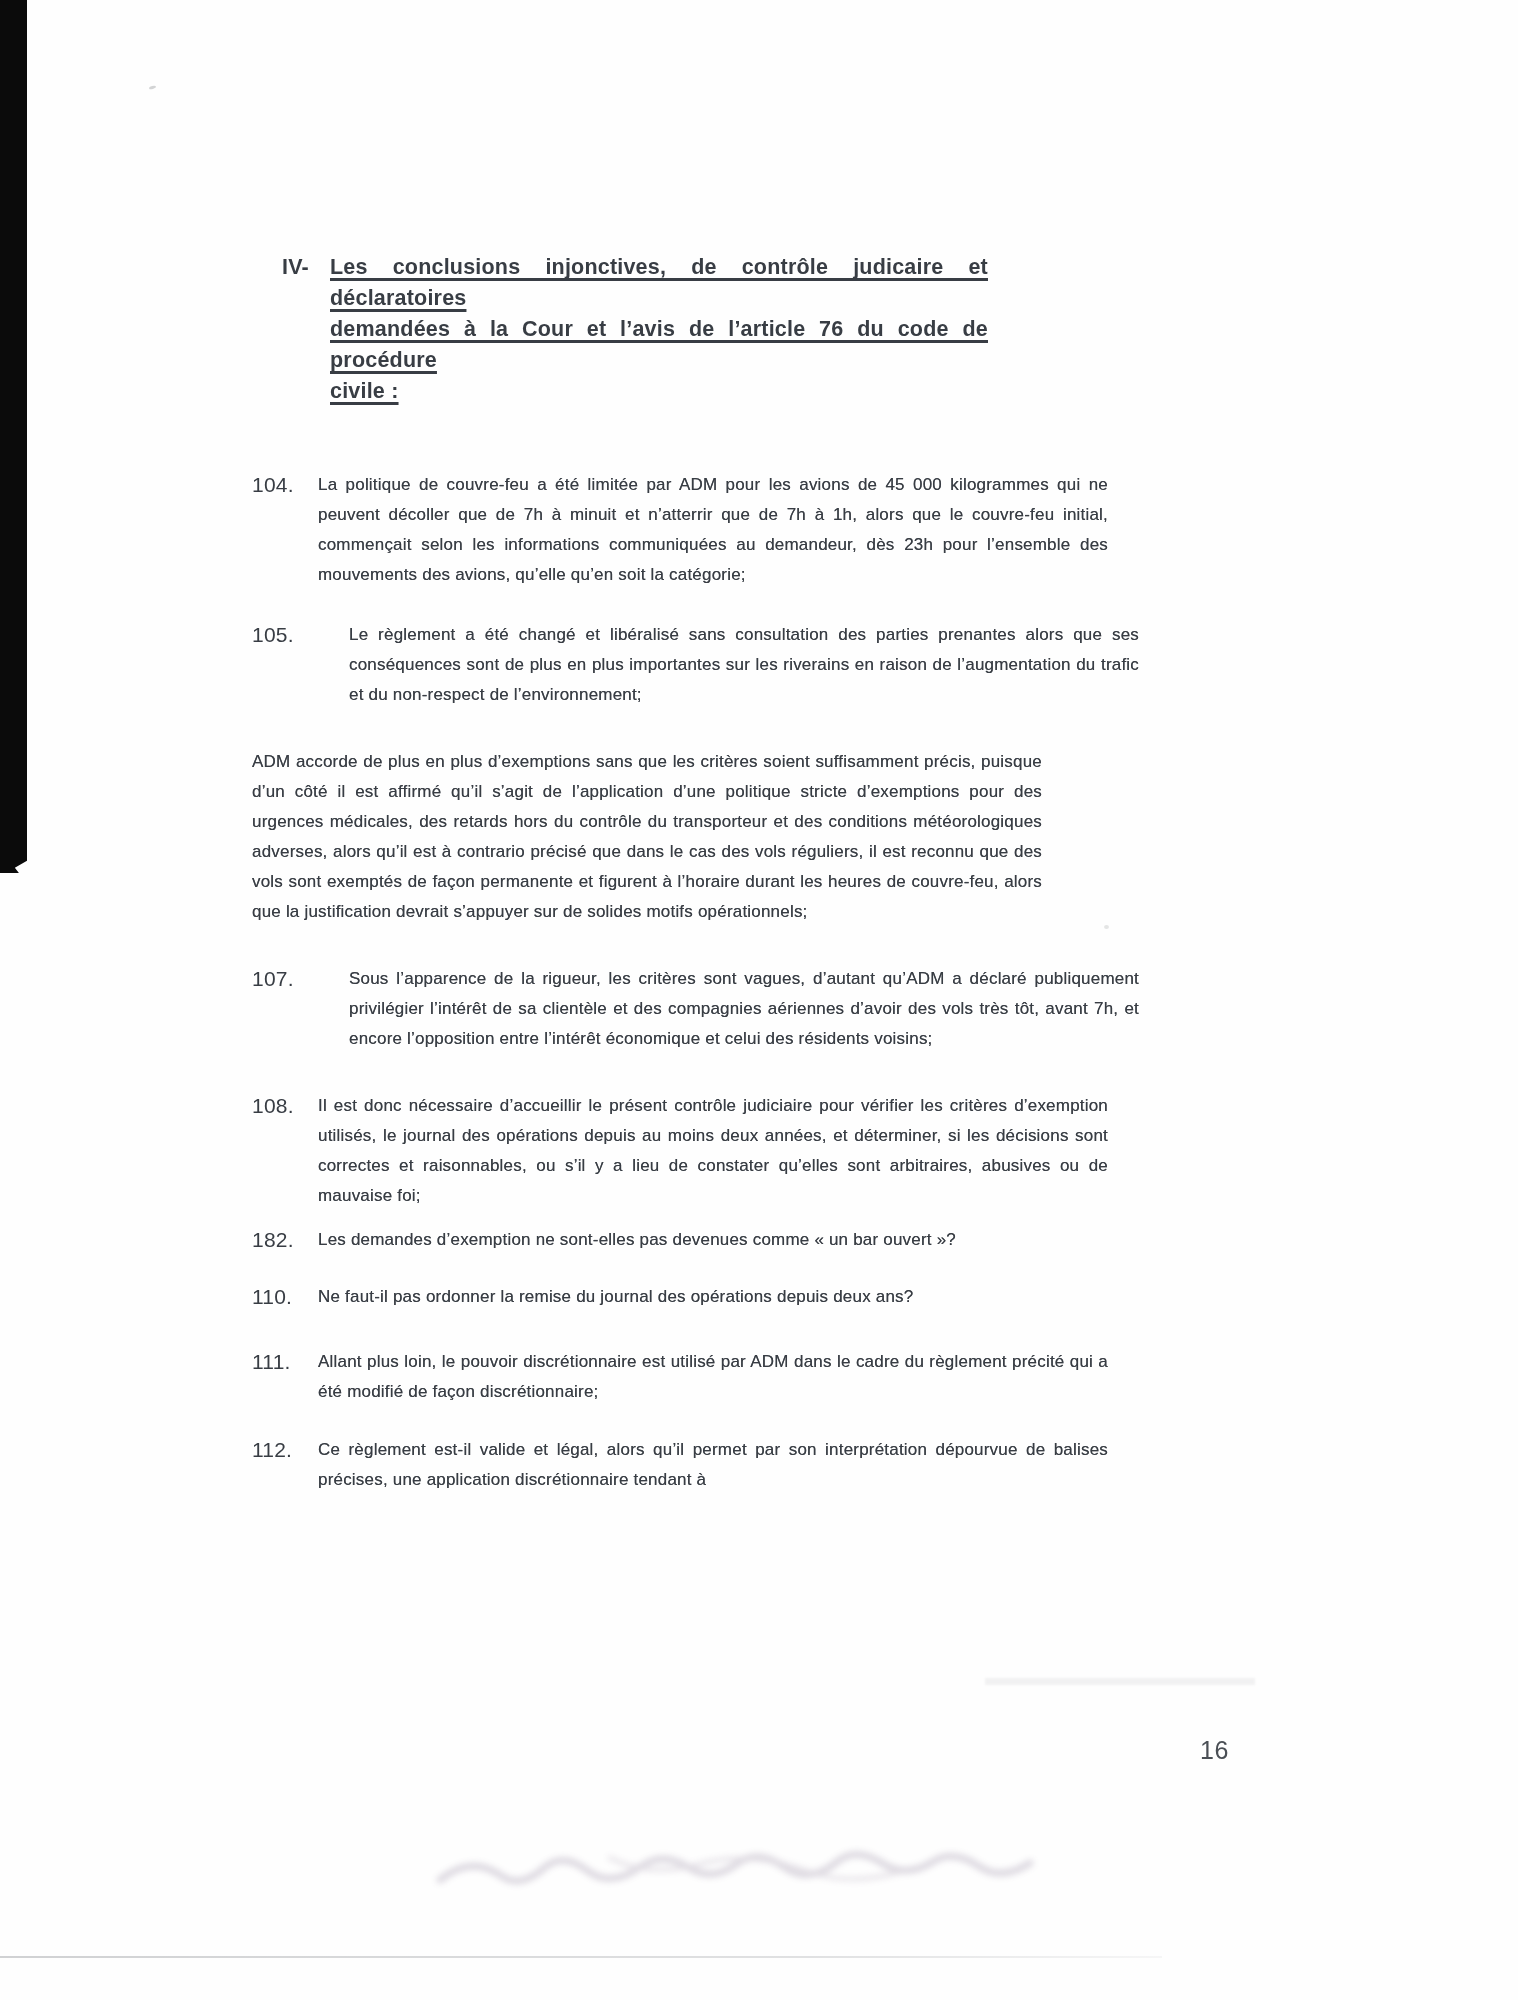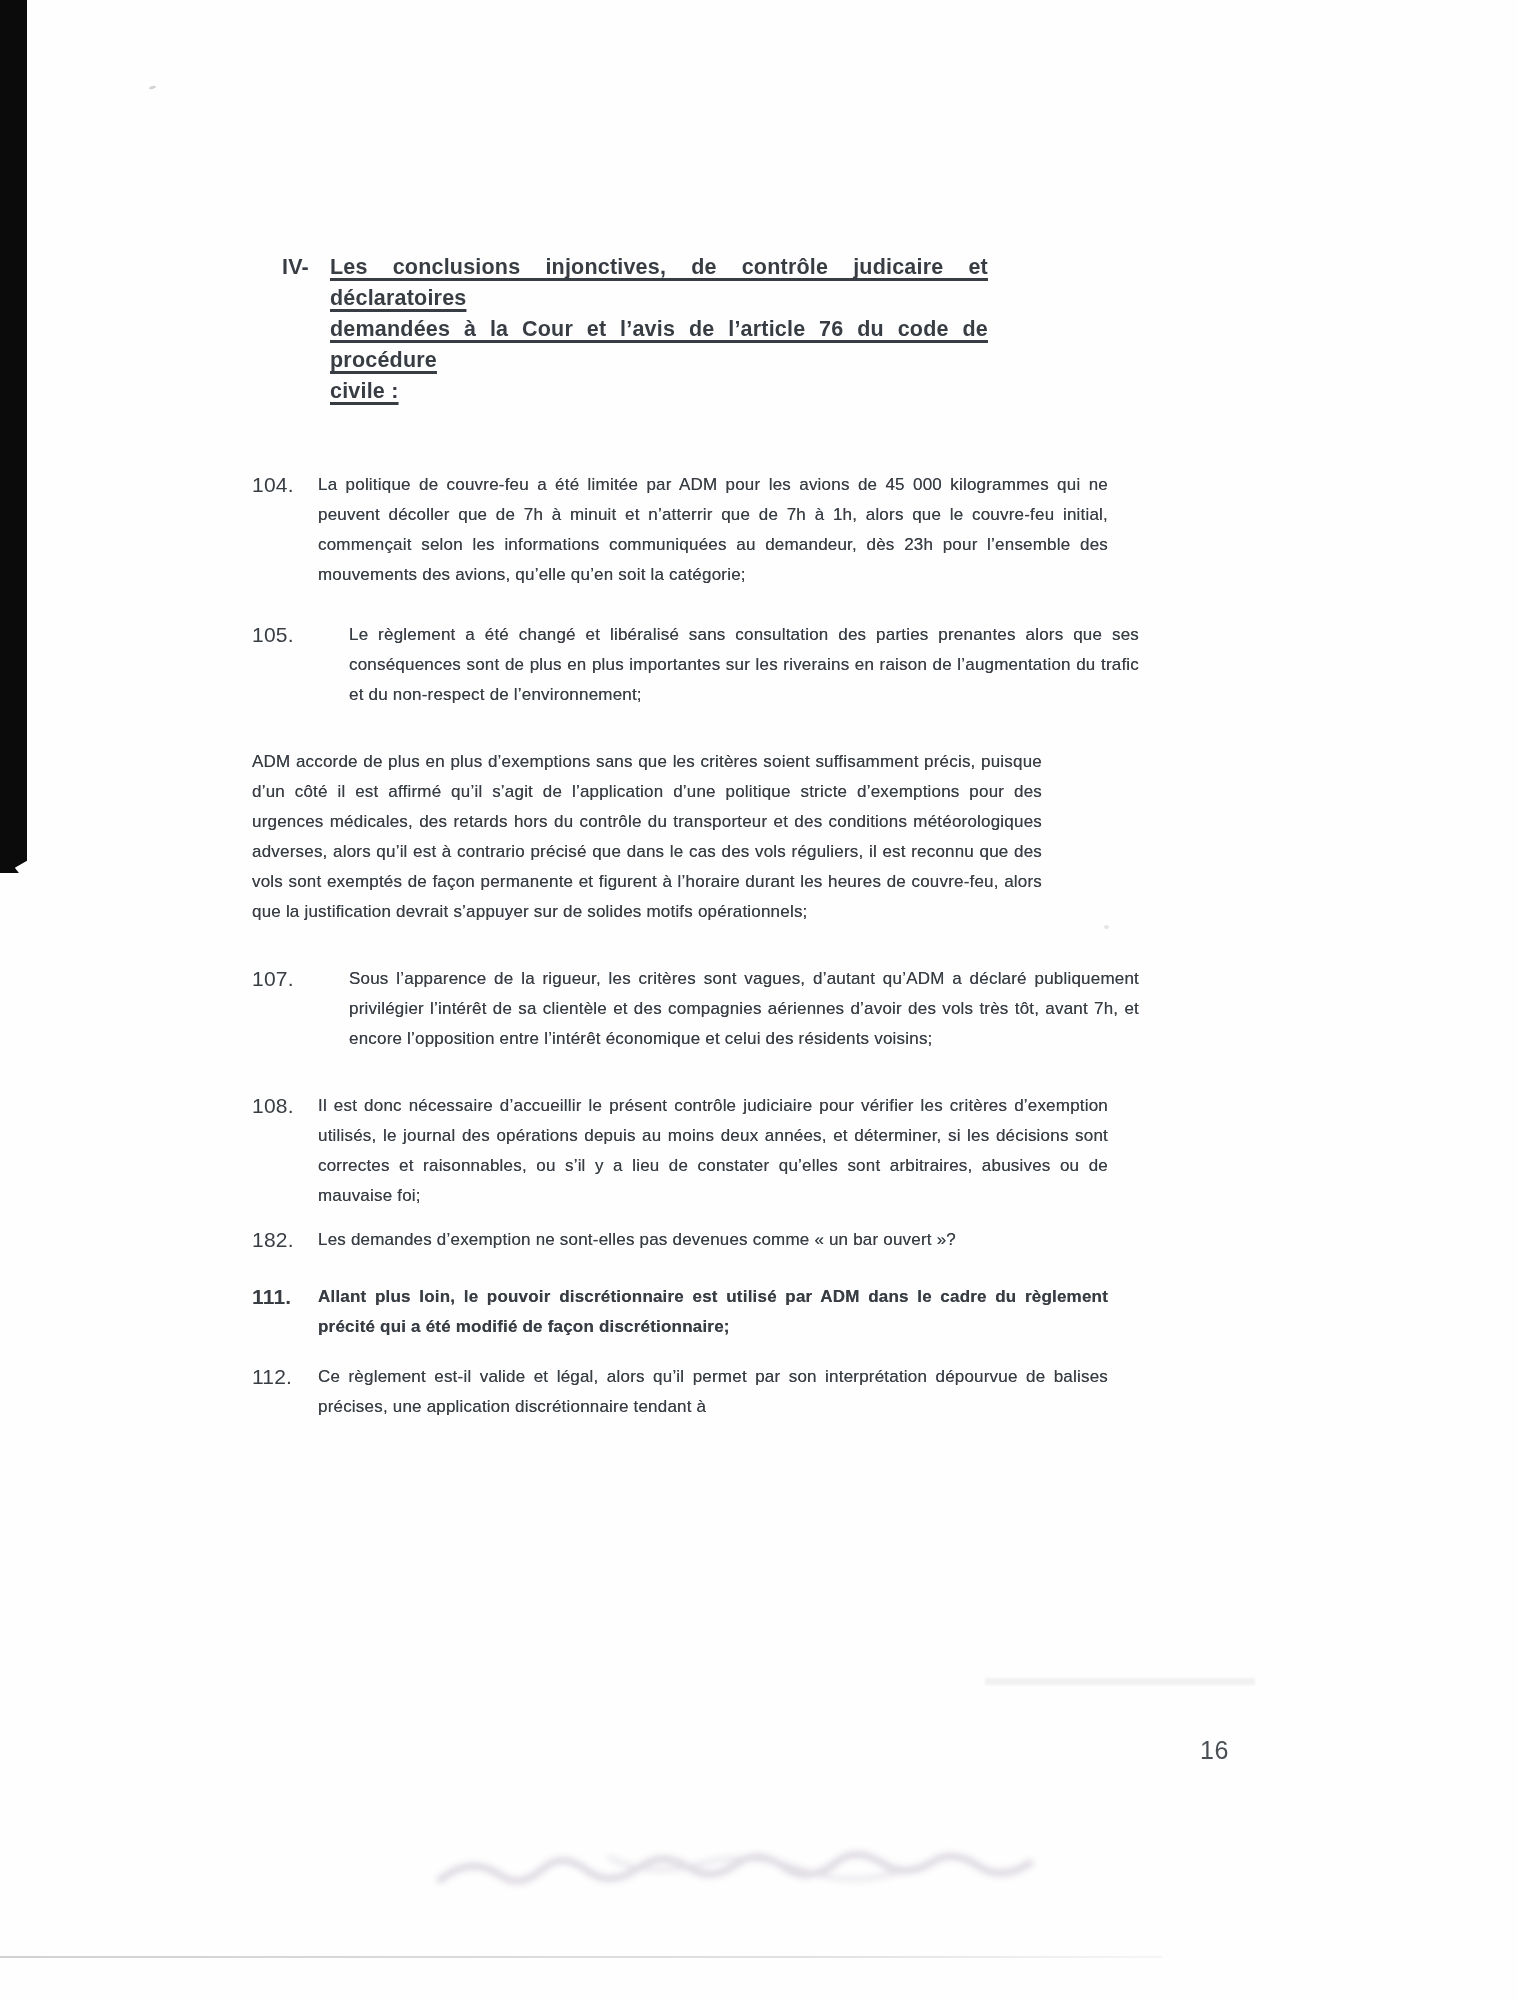--- a/index.html
+++ b/index.html
@@ -79,21 +79,21 @@
     line-height: 30px;
     letter-spacing: 0.2px;
     text-align: justify;
     text-shadow: 0 0 0.4px rgba(56, 61, 68, 0.75);
   }
   .mb30 { margin-bottom: 30px; }
   .mb37 { margin-bottom: 37px; gap: 31px; }
   .mb34 { margin-bottom: 14px; }
   .mb27 { margin-bottom: 27px; }
   .mb35 { margin-bottom: 35px; }
-  .mb20 { margin-bottom: 20px; font-weight: bold; }
+  .mb20 { margin-bottom: 28px; }
   
   .page-number {
     position: absolute;
     left: 1200px;
     top: 1736px;
     font-size: 25px;
     color: #4a4f55;
     letter-spacing: 0.5px;
   }
   
@@ -176,20 +176,24 @@
     <div class="para mb34">
       <div class="para-num">108.</div>
       <div class="para-text">Il est donc nécessaire d’accueillir le présent contrôle judiciaire pour vérifier les critères d’exemption utilisés, le journal des opérations depuis au moins deux années, et déterminer, si les décisions sont correctes et raisonnables, ou s’il y a lieu de constater qu’elles sont arbitraires, abusives ou de mauvaise foi;</div>
     </div>
 
     <div class="para mb27">
       <div class="para-num">182.</div>
       <div class="para-text">Les demandes d’exemption ne sont-elles pas devenues comme « un bar ouvert »?</div>
     </div>
 
+    <div class="para mb35">
+      <div class="para-num">110.</div>
+      <div class="para-text">Ne faut-il pas ordonner la remise du journal des opérations depuis deux ans?</div>
+    </div>
 
     <div class="para mb20">
       <div class="para-num">111.</div>
       <div class="para-text">Allant plus loin, le pouvoir discrétionnaire est utilisé par ADM dans le cadre du règlement précité qui a été modifié de façon discrétionnaire;</div>
     </div>
 
     <div class="para">
       <div class="para-num">112.</div>
       <div class="para-text">Ce règlement est-il valide et légal, alors qu’il permet par son interprétation dépourvue de balises précises, une application discrétionnaire tendant à</div>
     </div>

